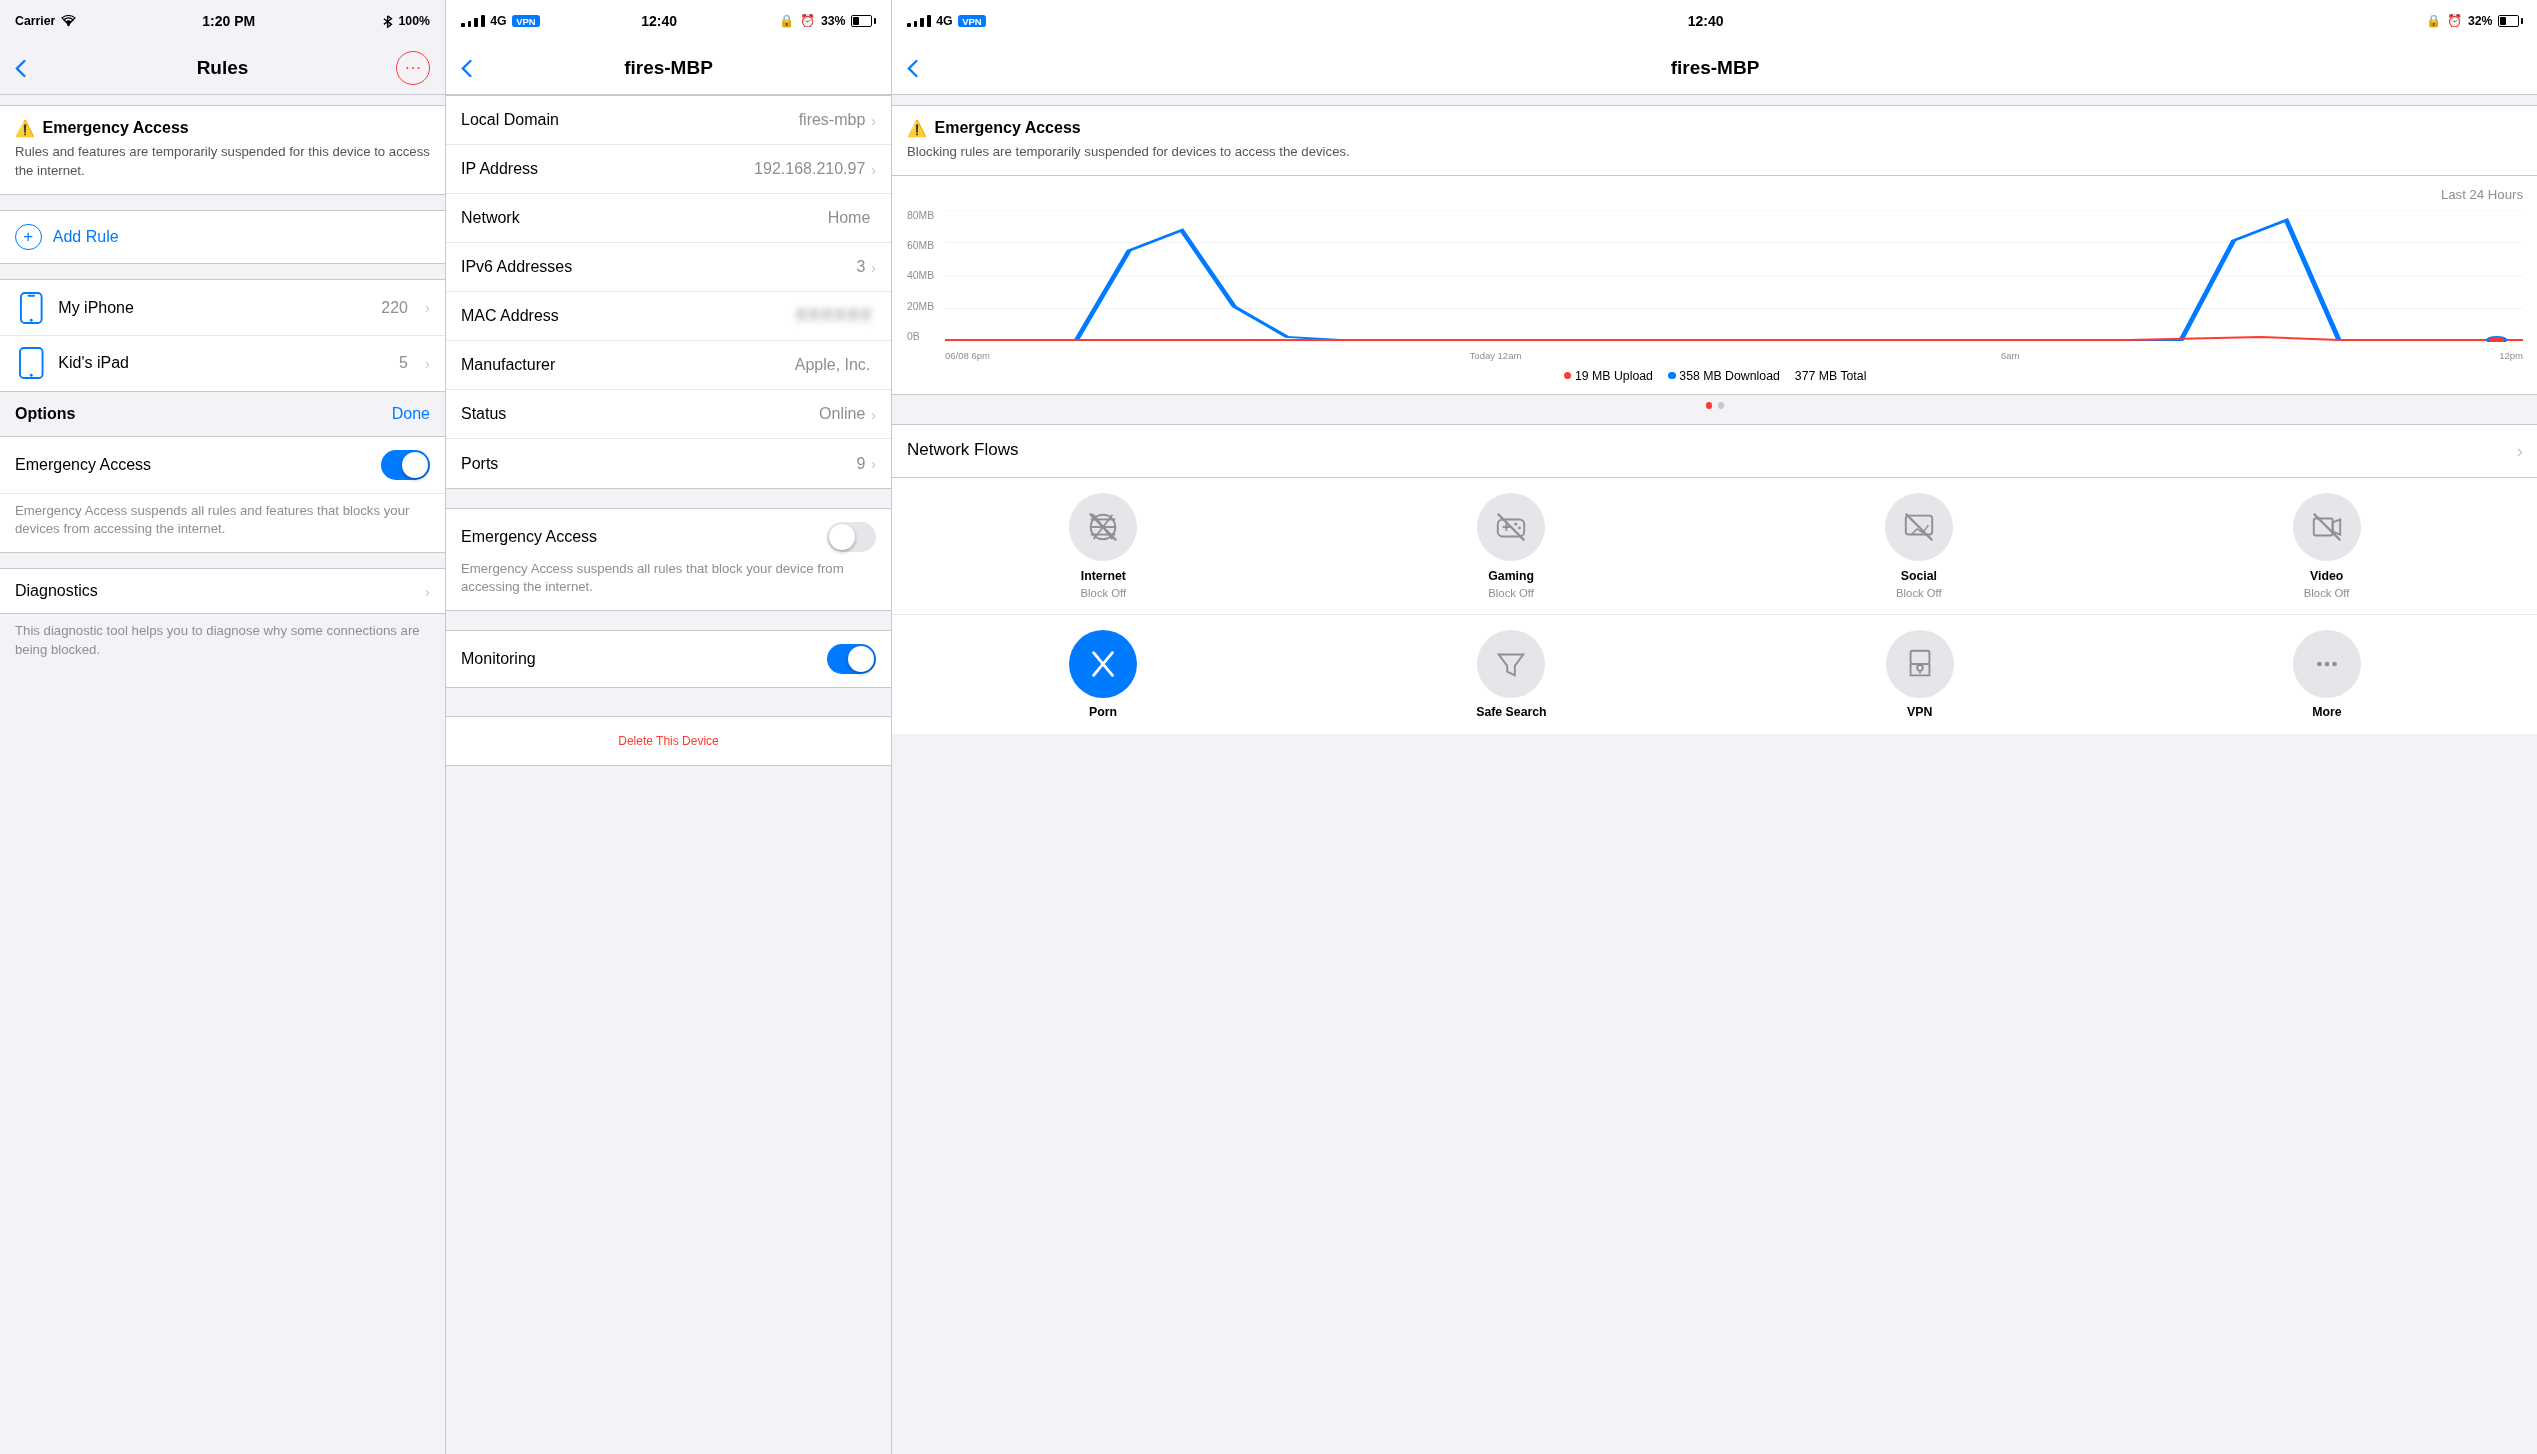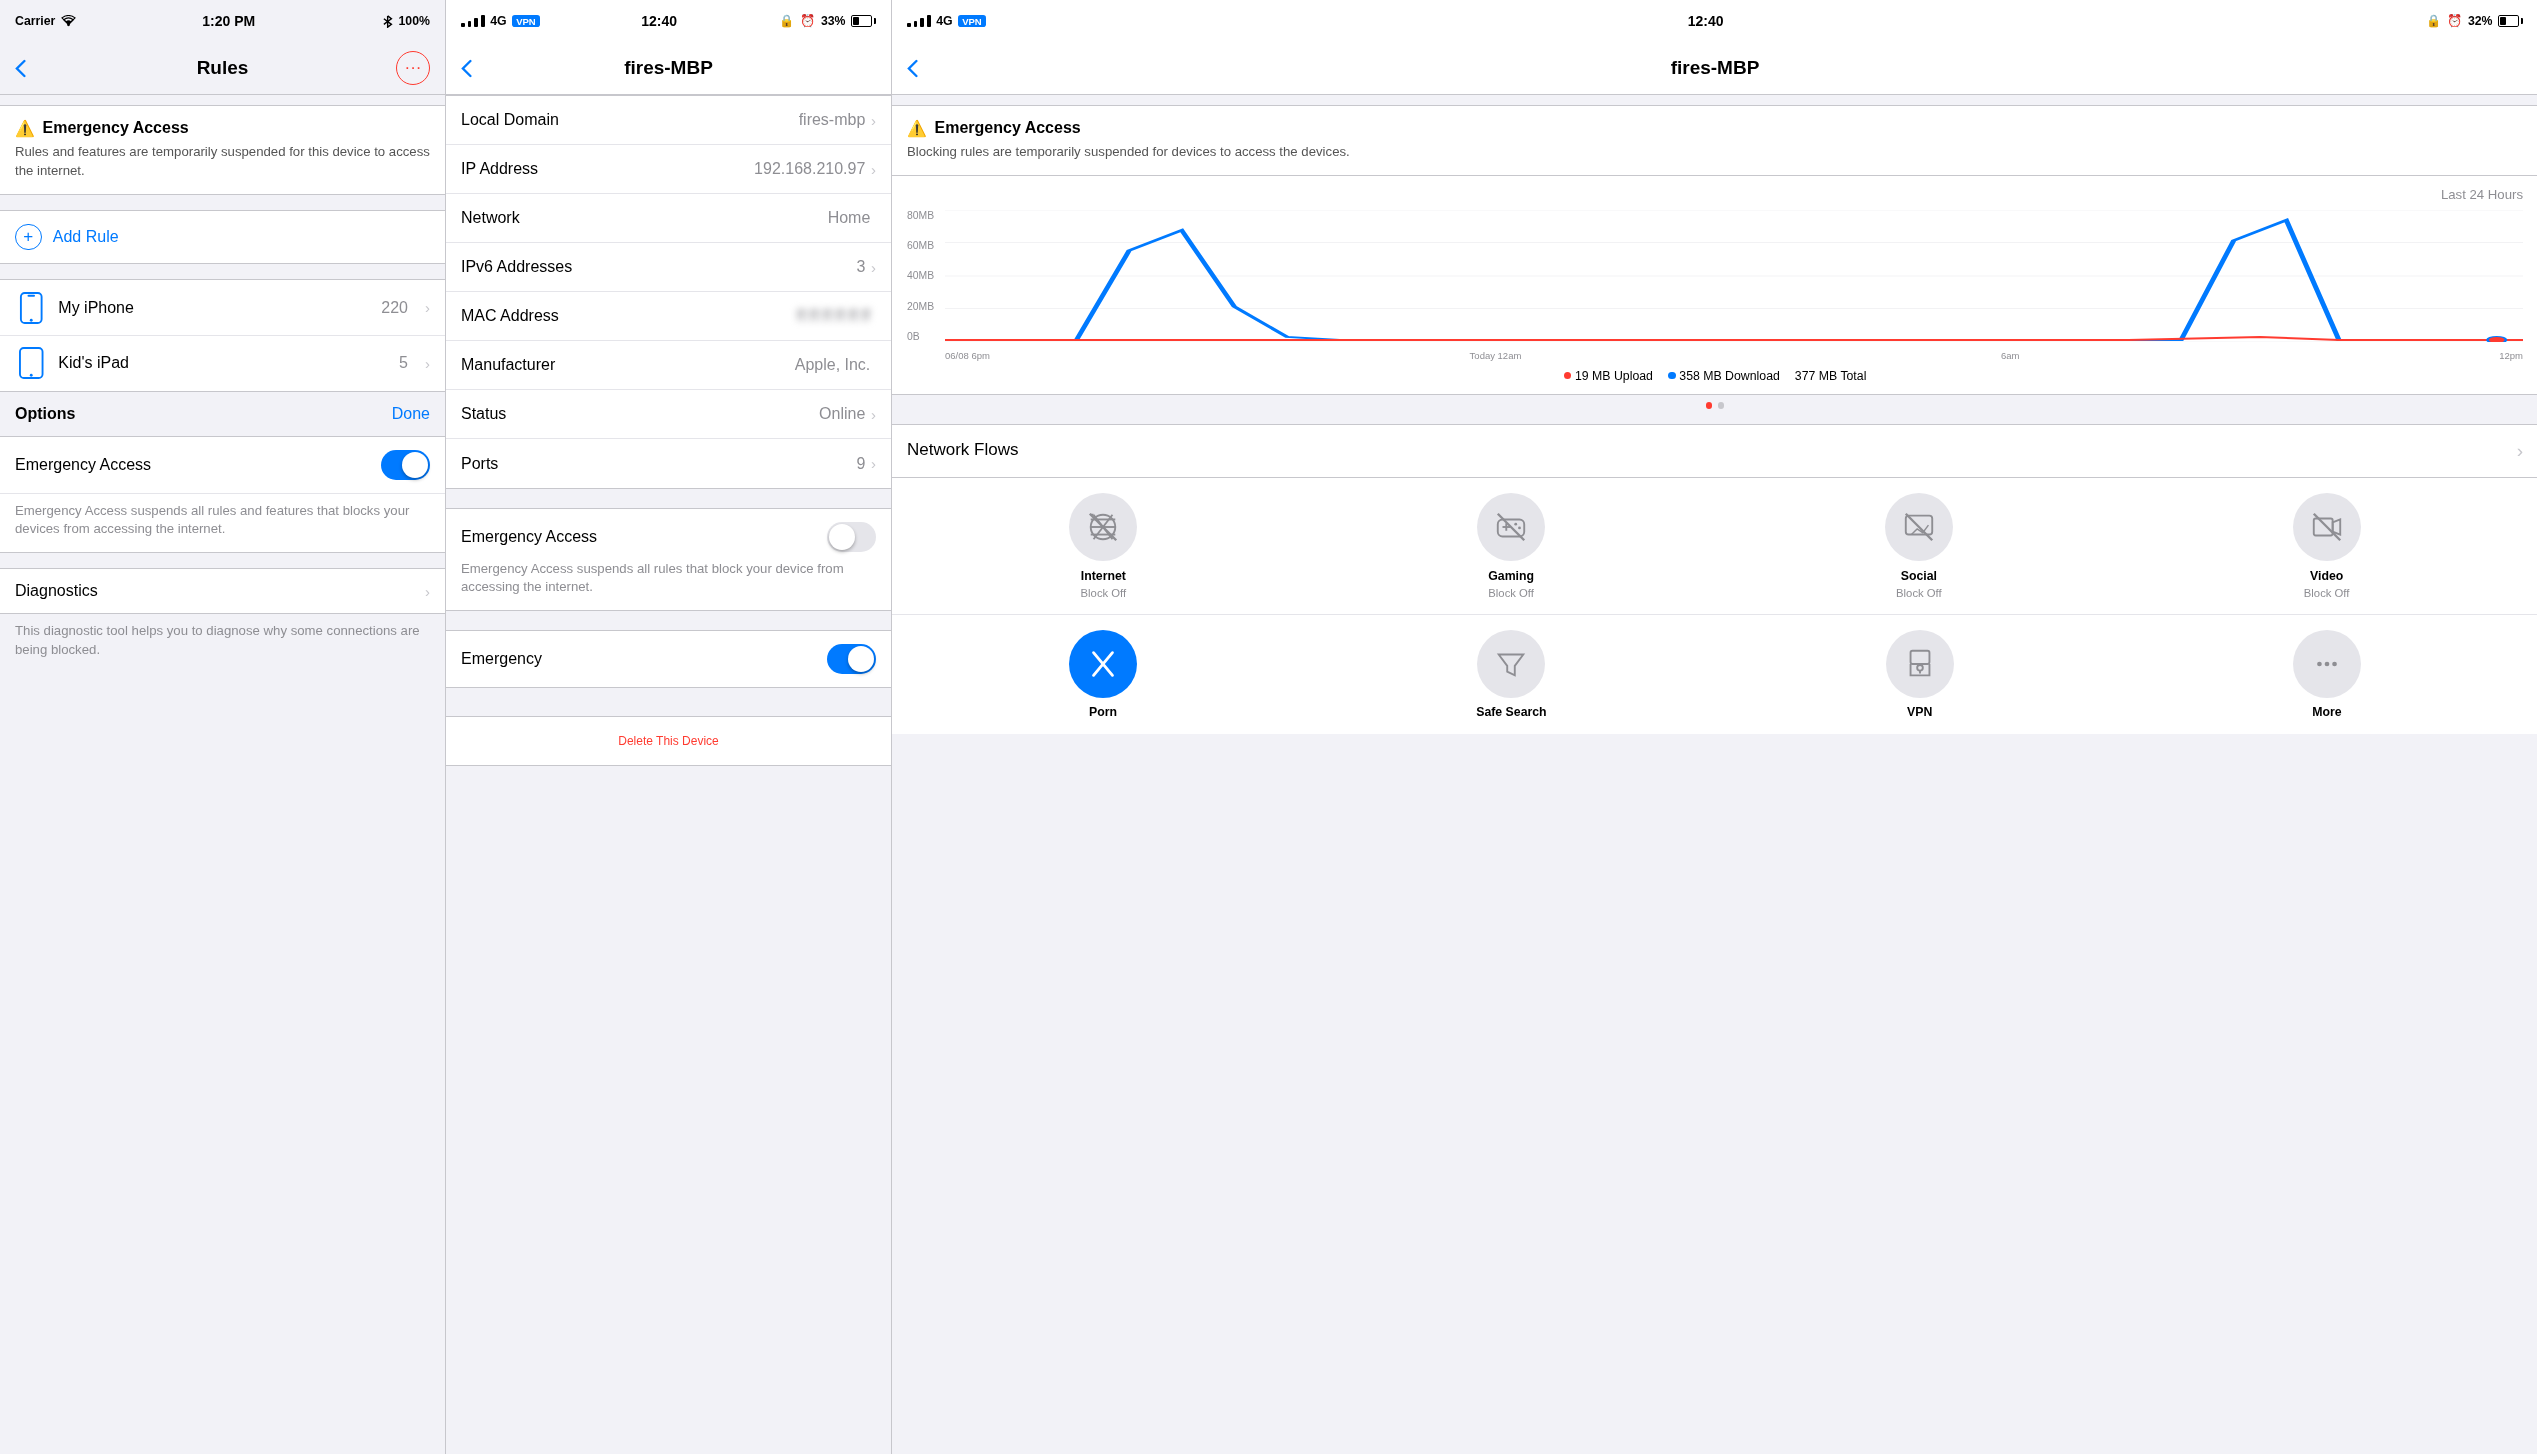--- a/index.html
+++ b/index.html
@@ -692,21 +692,21 @@
       <div class="emergency-row-top">
         <span class="emergency-row-label">Emergency Access</span>
         <div class="toggle-switch off">
           <div class="toggle-knob"></div>
         </div>
       </div>
       <div class="emergency-row-desc">Emergency Access suspends all rules that block your device from accessing the internet.</div>
     </div>
 
     <div class="monitoring-row">
-      <span class="monitoring-label">Emergency</span>
+      <span class="monitoring-label">Monitoring</span>
       <div class="toggle-switch on">
         <div class="toggle-knob"></div>
       </div>
     </div>
 
     <div class="delete-btn">
       <span class="delete-text">Delete This Device</span>
     </div>
   </div>
 </div>

